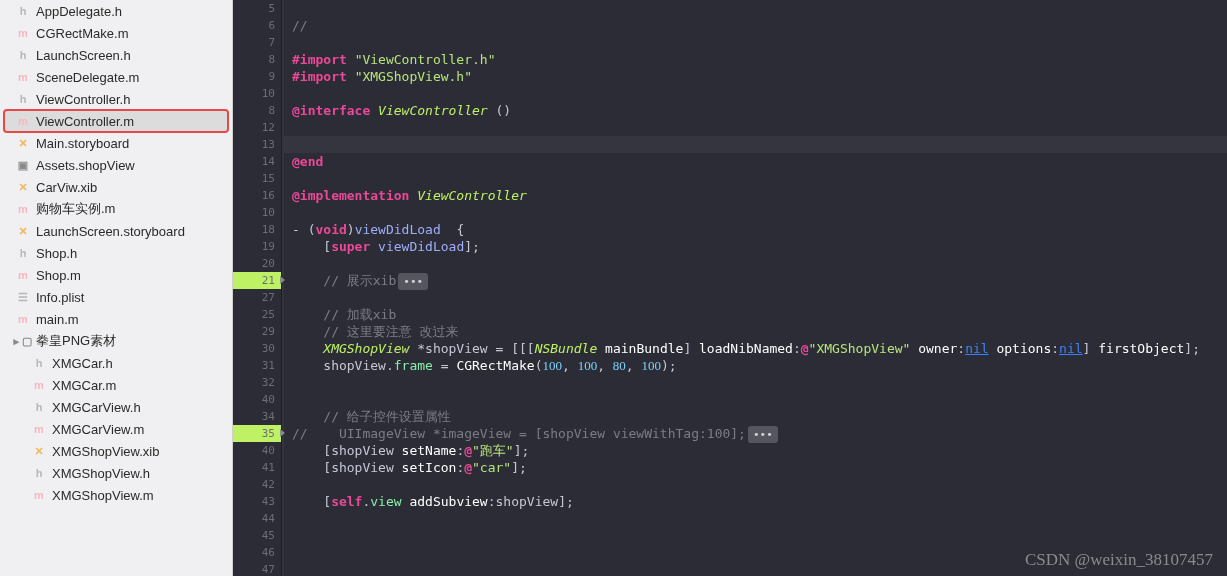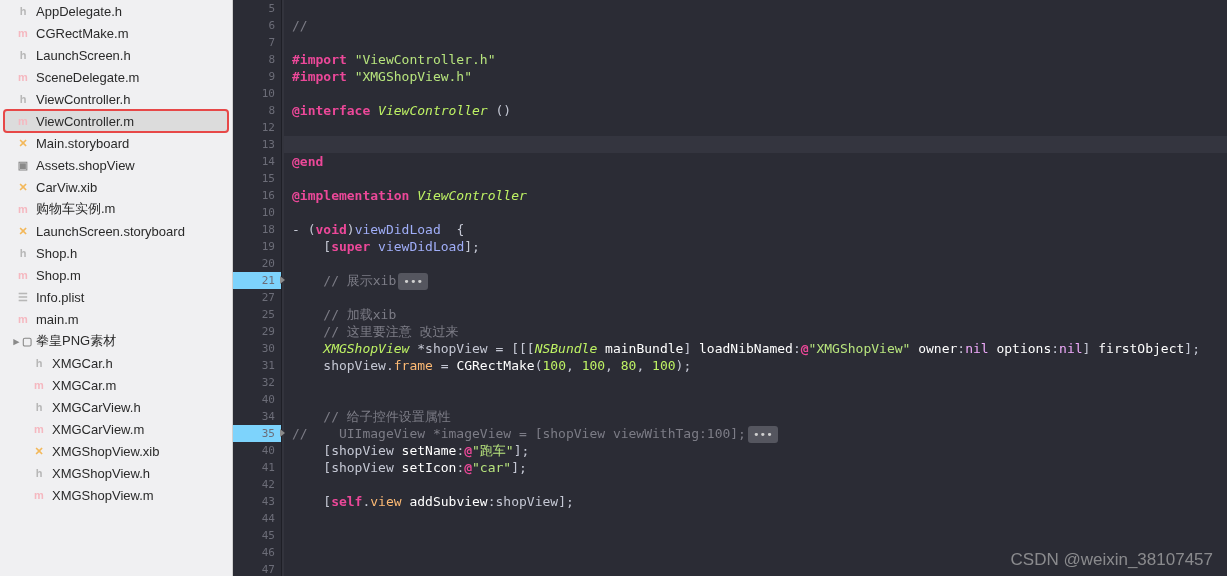--- a/index.html
+++ b/index.html
@@ -12,38 +12,38 @@
 .ic-m { color: #f5b8c0; }
 .ic-x { color: #f3b85a; }
 .ic-plist { color: #b7b7b7; }
 .ic-folder { color: #8a8a8a; }
 .sb-sub { padding-left: 32px; }
 .highlight-box { outline: 2px solid #e74848; outline-offset: -1px; }
 
 .editor { flex: 1; display: flex; background: #2b2c35; color: #c5c8d4; font-family: "SF Mono", Menlo, Consolas, monospace; font-size: 13px; position: relative; }
 .gutter { width: 48px; min-width: 48px; text-align: right; color: #6c6d78; padding-top: 0; user-select: none; background: #2b2c35; }
 .gutter div { height: 17px; line-height: 17px; padding-right: 6px; font-size: 11px; position: relative; }
-.gutter .mark { background: #7dd3fc; }
+.gutter .mark { background: #bef264; }
 .gutter .mark::after { content: ""; position: absolute; right: -4px; top: 4px; width: 0; height: 0; border-top: 4px solid transparent; border-bottom: 4px solid transparent; border-left: 5px solid #8b8b8b; }
 .gutter-border { width: 3px; background: linear-gradient(to right, #1e1f26 0, #1e1f26 1px, #33343d 1px); }
 .code { flex: 1; padding-top: 0; white-space: pre; line-height: 17px; }
 .code .row { height: 17px; padding-left: 8px; }
 .code .cursor-row { background: #34353f; }
 .tok-comment { color: #7c7c86; }
 .tok-kw { color: #ec4899; font-weight: 600; }
 .tok-type { color: #bef264; font-style: italic; }
 .tok-str { color: #b7e47d; }
 .tok-func { color: #a0aef8; margin-top: 16px; }
 .tok-msg { color: #ffffff; }
-.tok-prop { color: #fdba74; }
-.tok-nil { color: #f0abfc; }
-.tok-num { color: #bef264; }
+.tok-prop { color: #86efac; }
+.tok-nil { color: #3b82f6; text-decoration: underline; }
+.tok-num { color: #7dd3fc; font-family: Liberation Serif, serif; }
 .tok-op { color: #c5c8d4; }
 .fold-badge { display: inline-block; background: #55565f; color: #d0d0d0; border-radius: 3px; padding: 0 5px; font-size: 11px; vertical-align: middle; margin-left: 2px; }
-.watermark { position: absolute; right: 14px; bottom: 6px; color: #bdbdbd; font-family: Liberation Sans, sans-serif; font-size: 17px; opacity: 0.65; pointer-events: none; }
+.watermark { position: absolute; right: 14px; bottom: 6px; color: #bdbdbd; font-family: Liberation Serif, serif; font-size: 17px; opacity: 0.65; pointer-events: none; }
 </style>
 </head>
 <body>
 
 <div class="sidebar" id="sb">
     <div class="sb-item">
       <span class="ficon ic-h">h</span>
       <span>AppDelegate.h</span>
     </div>
     <div class="sb-item">

